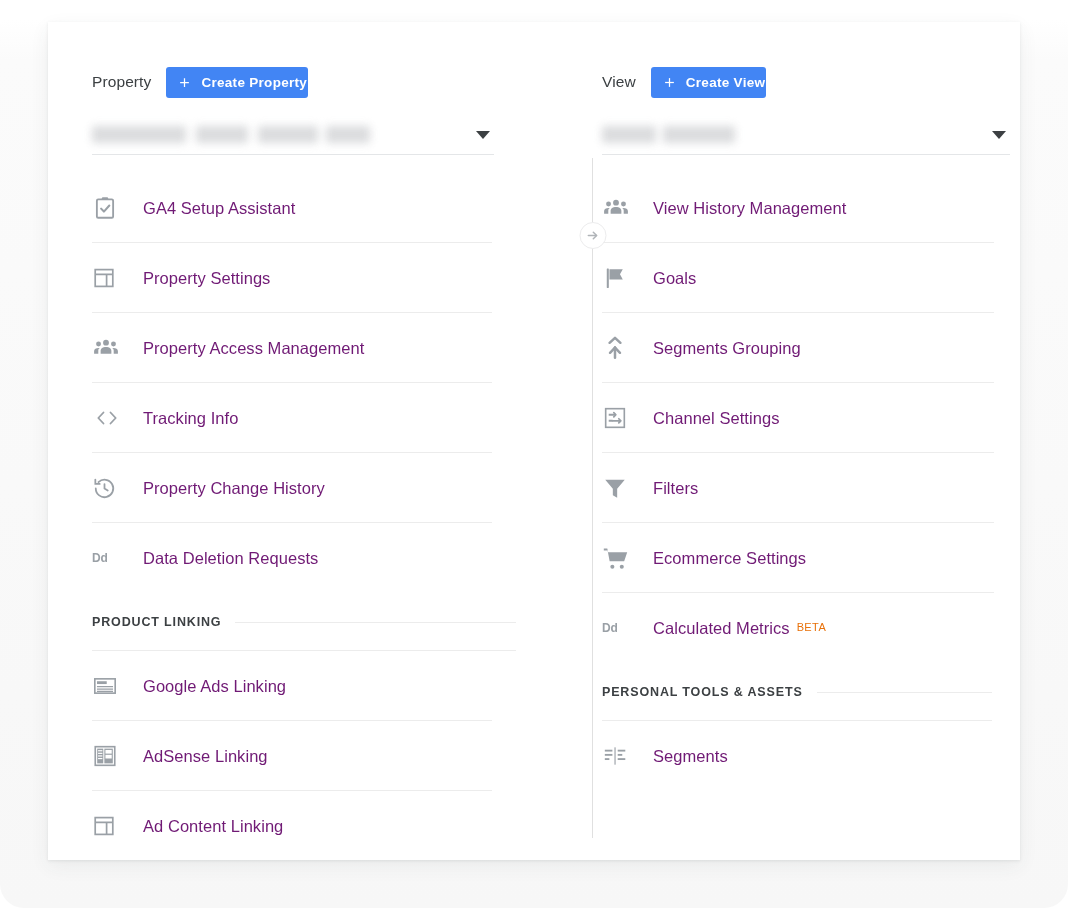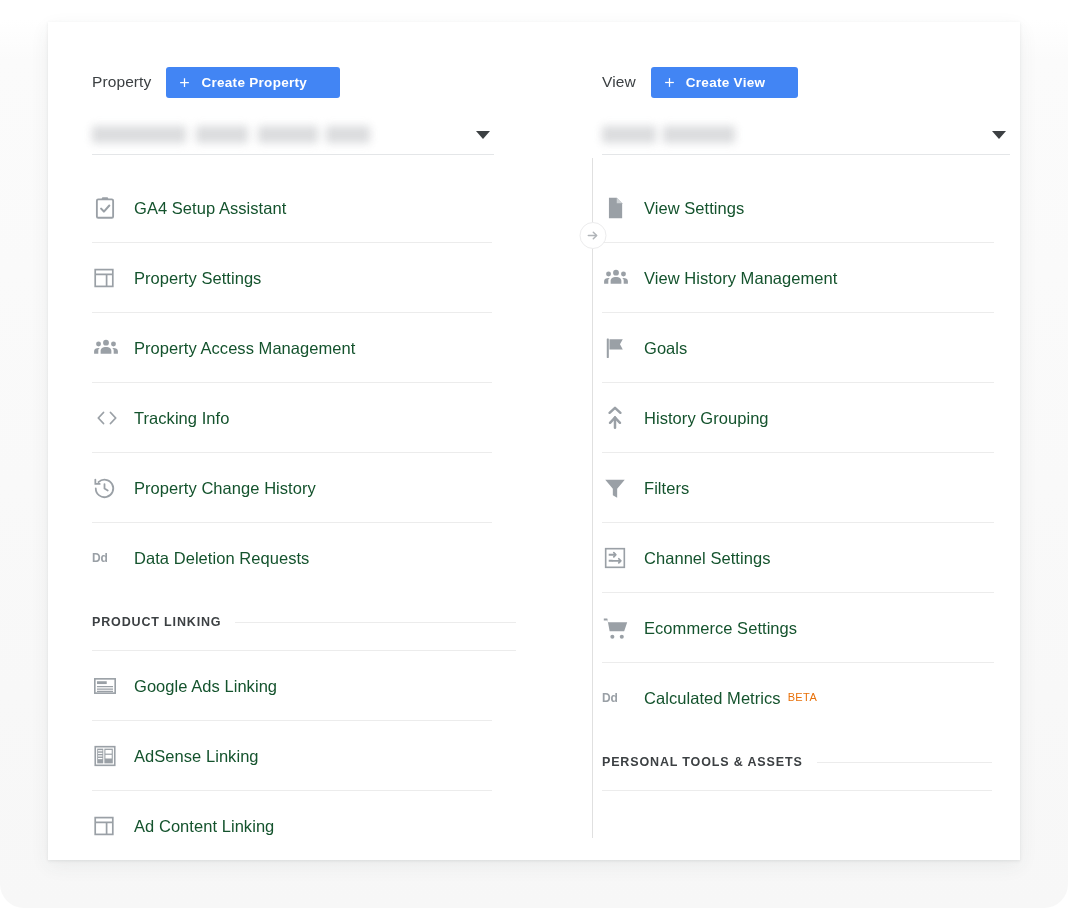--- a/index.html
+++ b/index.html
@@ -55,21 +55,21 @@
     color: #3c4043;
     letter-spacing: .1px;
     margin-right: 15px;
     white-space: nowrap;
   }
   .create-btn {
     display: inline-flex;
     align-items: center;
     gap: 9px;
     height: 31px;
-    padding: 0 33px 0 11px;
+    padding: 0 1px 0 11px;
     background: #4285f4;
     border: none;
     border-radius: 3px;
     color: #ffffff;
     font-family: "Liberation Sans", sans-serif;
     font-size: 13.5px;
     font-weight: bold;
     letter-spacing: .3px;
     cursor: pointer;
     white-space: nowrap;
@@ -131,24 +131,24 @@
     width: 38px;
     min-width: 38px;
     display: flex;
     align-items: center;
     justify-content: flex-start;
     color: #9aa0a6;
   }
   .mi-icon svg { display: block; }
   .mi-label {
     font-size: 16.5px;
-    color: #14532d;
+    color: #701a75;
     letter-spacing: .05px;
     white-space: nowrap;
-    margin-left: 4px;
+    margin-left: 13px;
   }
   .mi-badge {
     font-size: 11px;
     color: #e8710a;
     letter-spacing: .4px;
     margin-left: 7px;
     position: relative;
     top: -1px;
   }
   .dd-glyph {
@@ -378,29 +378,20 @@
           <div class="blur-val">
             <span class="blur-chip" style="width:54px;"></span>
             <span class="blur-chip" style="width:7px;background:transparent;"></span>
             <span class="blur-chip" style="width:72px;"></span>
           </div>
           <span class="caret-down"></span>
         </div>
 
         <div class="menu">
 
-          <div class="menu-item">
-            <span class="mi-icon">
-              <svg width="26" height="26" viewBox="0 0 24 24" fill="#9aa0a6">
-                <path d="M6.4 2.6h7.2l5 5v13.8H6.4z"></path>
-                <path d="M13.6 2.6l5 5h-5z" fill="#cfd3d6"></path>
-              </svg>
-            </span>
-            <span class="mi-label">View Settings</span>
-          </div>
 
           <div class="menu-item">
             <span class="mi-icon">
               <svg width="28" height="28" viewBox="0 0 24 24" fill="#9aa0a6">
                 <circle cx="12" cy="7.4" r="2.5"></circle>
                 <circle cx="5.6" cy="8.6" r="2.1"></circle>
                 <circle cx="18.4" cy="8.6" r="2.1"></circle>
                 <path d="M12 11.2c-2.6 0-4.6 1.4-4.6 3.1V17h9.2v-2.7c0-1.7-2-3.1-4.6-3.1z"></path>
                 <path d="M5.6 12.1c-2.1 0-3.8 1.1-3.8 2.5V17h3.6v-2.7c0-.9.5-1.7 1.3-2.2-.3 0-.7 0-1.1 0z"></path>
                 <path d="M18.4 12.1c-.4 0-.8 0-1.1 0 .8.5 1.3 1.3 1.3 2.2V17h3.6v-2.4c0-1.4-1.7-2.5-3.8-2.5z"></path>
@@ -421,46 +412,46 @@
 
           <div class="menu-item">
             <span class="mi-icon">
               <svg width="26" height="26" viewBox="0 0 24 24" fill="none" stroke="#9aa0a6" stroke-width="2.3" stroke-linecap="round" stroke-linejoin="round">
                 <path d="M12 21V11.6"></path>
                 <path d="M7 7.2 12 2.6l5 4.6"></path>
                 <path d="M12 11.6 7.4 16.4"></path>
                 <path d="M12 11.6l4.6 4.8"></path>
               </svg>
             </span>
-            <span class="mi-label">History Grouping</span>
-          </div>
-
-          <div class="menu-item">
-            <span class="mi-icon">
-              <svg width="26" height="26" viewBox="0 0 24 24" fill="#9aa0a6">
-                <path d="M3 4.4h18l-7 8.3v8.3l-4-2.4v-5.9z"></path>
-              </svg>
-            </span>
-            <span class="mi-label">Filters</span>
+            <span class="mi-label">Segments Grouping</span>
           </div>
 
           <div class="menu-item">
             <span class="mi-icon">
               <svg width="26" height="26" viewBox="0 0 24 24" fill="none" stroke="#9aa0a6" stroke-width="1.5">
                 <rect x="3.4" y="3.4" width="17.2" height="17.2"></rect>
                 <path d="M6.2 9h6.6M6.2 14.6h3.6" stroke-width="1.8"></path>
                 <path d="M12.8 9l-1.9-1.9M12.8 9l-1.9 1.9" stroke-width="1.6" stroke-linecap="round"></path>
                 <path d="M17.4 14.6h-7.6M17.4 14.6l-1.9-1.9M17.4 14.6l-1.9 1.9" stroke-width="1.6" stroke-linecap="round"></path>
               </svg>
             </span>
             <span class="mi-label">Channel Settings</span>
           </div>
 
           <div class="menu-item">
             <span class="mi-icon">
+              <svg width="26" height="26" viewBox="0 0 24 24" fill="#9aa0a6">
+                <path d="M3 4.4h18l-7 8.3v8.3l-4-2.4v-5.9z"></path>
+              </svg>
+            </span>
+            <span class="mi-label">Filters</span>
+          </div>
+
+          <div class="menu-item">
+            <span class="mi-icon">
               <svg width="27" height="27" viewBox="0 0 24 24" fill="#9aa0a6">
                 <path d="M1.6 3.2h3.1l.8 3.2h16.9l-2.7 8.1H6.8L5 4.8H1.6z"></path>
                 <circle cx="9.2" cy="19.4" r="1.8"></circle>
                 <circle cx="17.6" cy="19.4" r="1.8"></circle>
               </svg>
             </span>
             <span class="mi-label">Ecommerce Settings</span>
           </div>
 
           <div class="menu-item no-rule">
@@ -469,20 +460,34 @@
             </span>
             <span class="mi-label">Calculated Metrics</span>
             <span class="mi-badge">BETA</span>
           </div>
 
           <div class="section-head">
             <span class="section-title">PERSONAL TOOLS &amp; ASSETS</span>
             <span class="section-rule"></span>
           </div>
 
+          <div class="menu-item no-rule">
+            <span class="mi-icon">
+              <svg width="26" height="26" viewBox="0 0 24 24" fill="#9aa0a6">
+                <rect x="11.3" y="4" width="1.5" height="16" fill="#b9bdc1"></rect>
+                <rect x="2.6" y="6.2" width="7" height="1.7"></rect>
+                <rect x="2.6" y="10.1" width="7" height="1.7"></rect>
+                <rect x="2.6" y="14" width="4.2" height="1.7"></rect>
+                <rect x="14.5" y="6.2" width="7" height="1.7"></rect>
+                <rect x="14.5" y="10.1" width="4.2" height="1.7"></rect>
+                <rect x="14.5" y="14" width="7" height="1.7"></rect>
+              </svg>
+            </span>
+            <span class="mi-label">Segments</span>
+          </div>
 
         </div>
       </div>
     </div>
 
     <div class="divider">
       <div class="divider-btn">
         <svg width="15" height="15" viewBox="0 0 24 24" fill="none" stroke="#b0b4b8" stroke-width="2.4" stroke-linecap="round" stroke-linejoin="round">
           <path d="M4.5 12h13"></path>
           <path d="M12.5 6.8 17.8 12l-5.3 5.2"></path>

